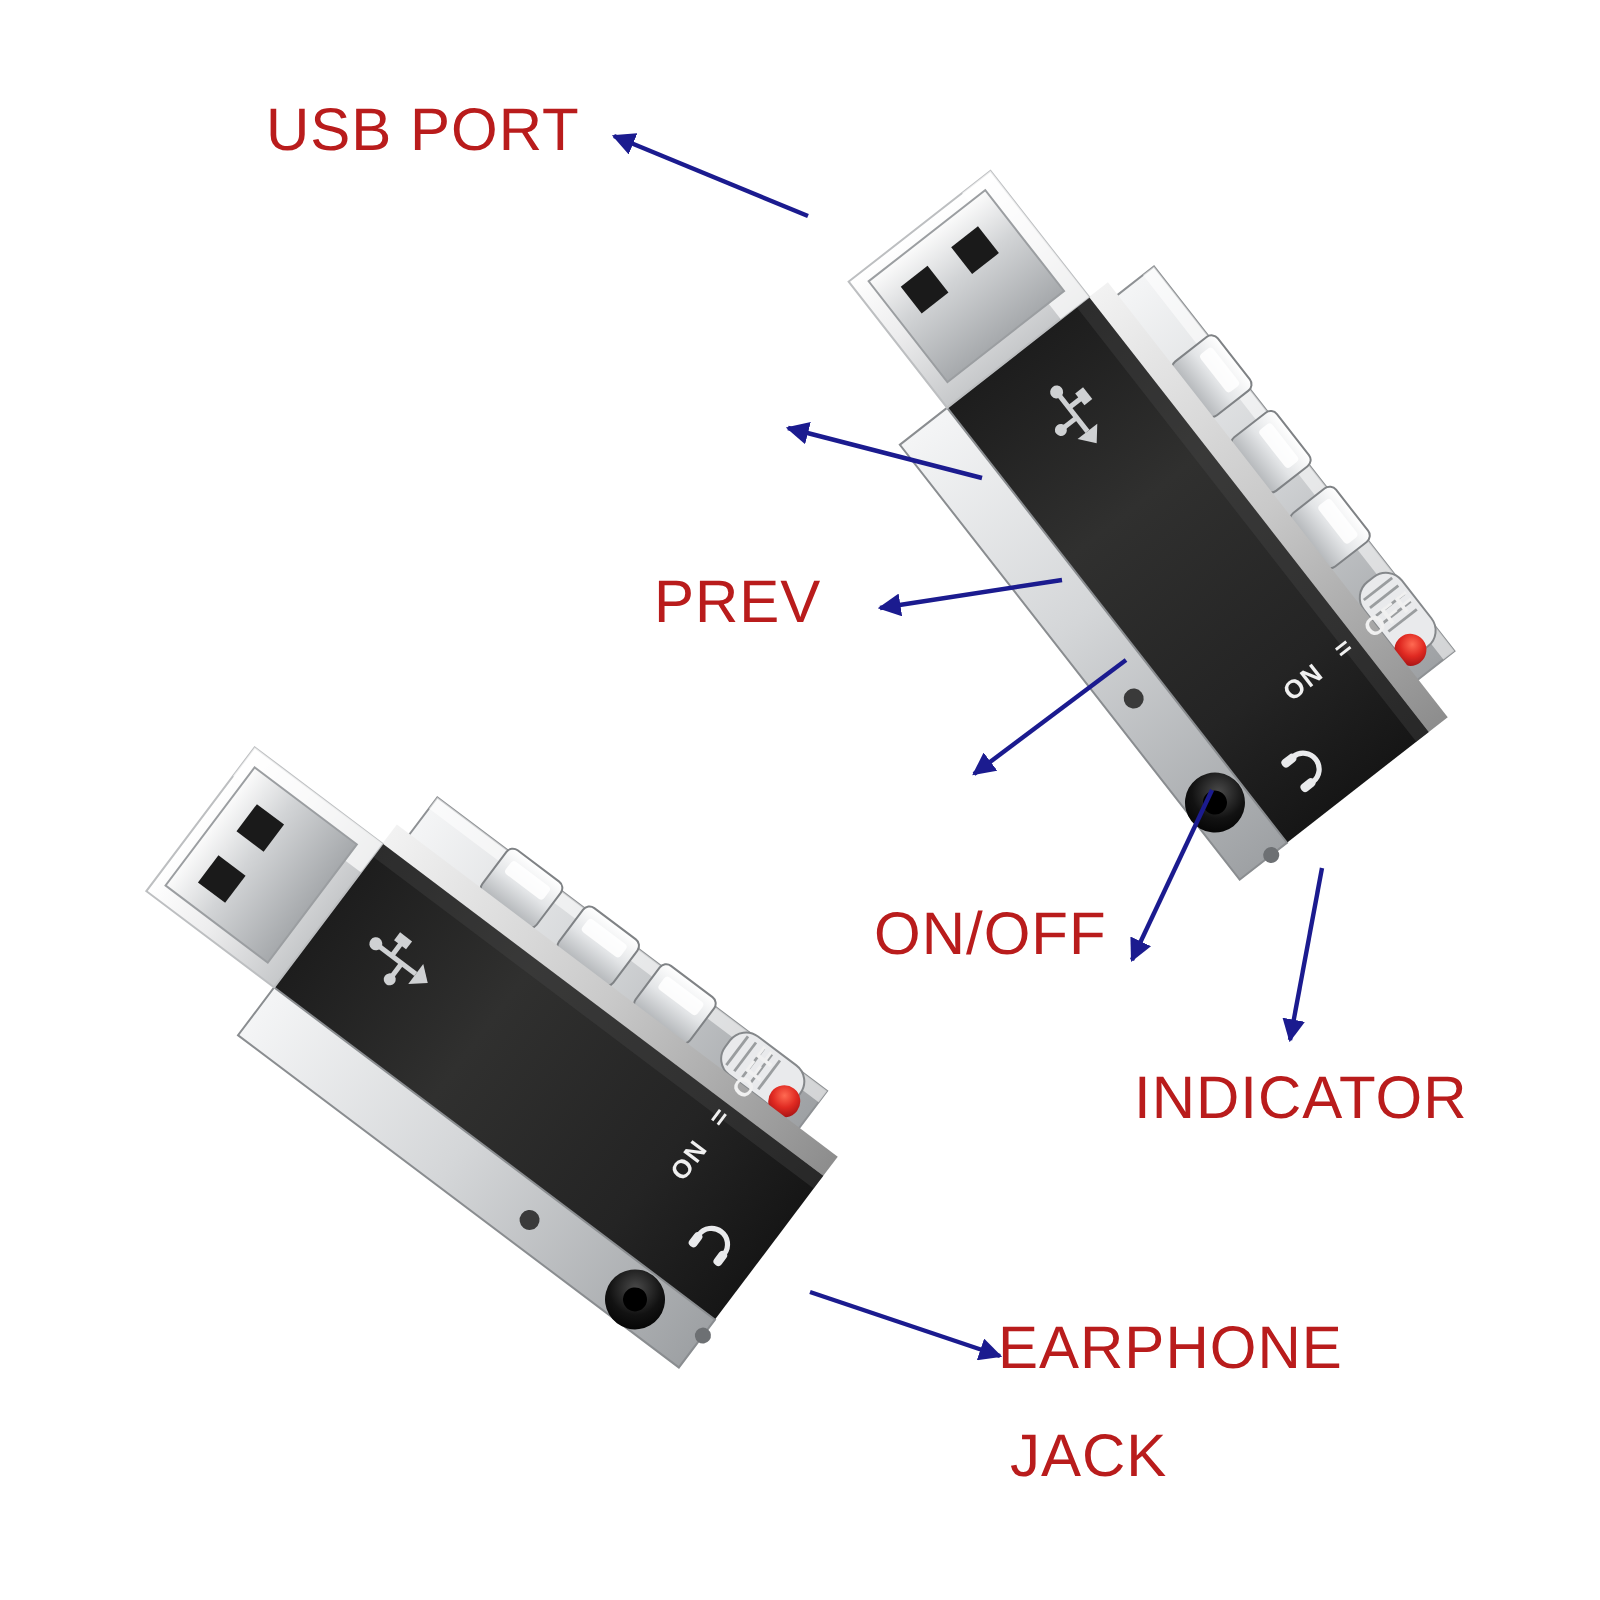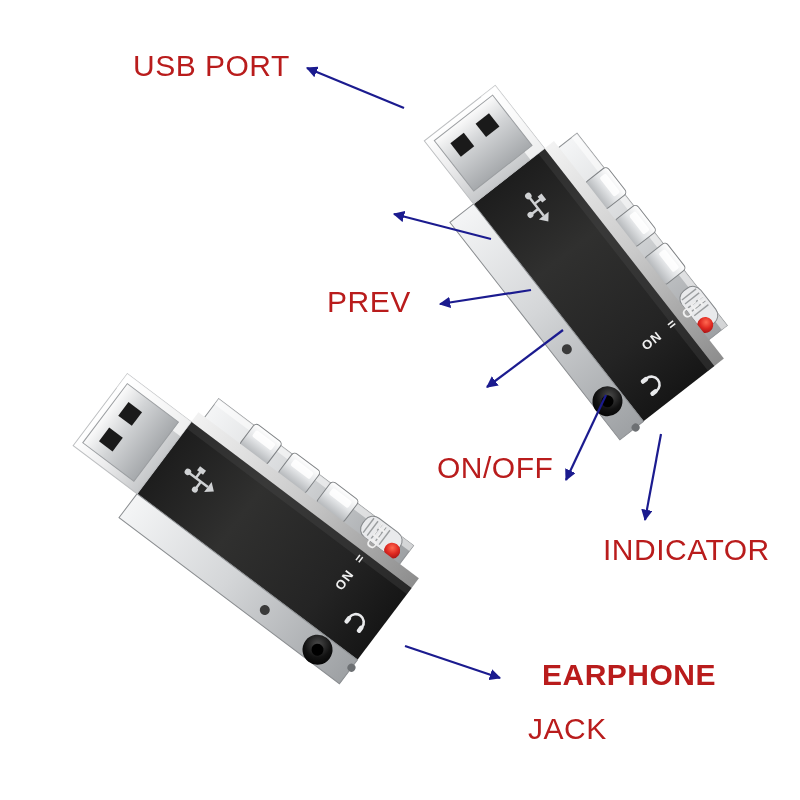--- a/index.html
+++ b/index.html
@@ -17,23 +17,23 @@
     letter-spacing:0.5px;
     white-space:nowrap;
     line-height:1.05;
     -webkit-font-smoothing:antialiased;
   }
   .lbl-usbport  {left:133px; top:50px;}
   .lbl-next     {left:286px; top:197px;}
   .lbl-mode     {left:327px; top:286px;}
   .lbl-prev     {left:393px; top:375px;}
   .lbl-onoff    {left:437px; top:452px;}
-  .lbl-indicator{left:567px; top:534px;margin-left:36px;}
-  .lbl-earphone {left:542px; top:659px;font-weight:bold;}
-  .lbl-jack     {left:528px; top:713px;}
+  .lbl-indicator{left:567px; top:534px;}
+  .lbl-earphone {left:499px; top:659px;}
+  .lbl-jack     {left:505px; top:713px;}
 </style>
 </head>
 <body>
 
 <div id="stage">
 
   <svg id="scene" viewBox="0 0 800 800">
     <defs>
 
       <linearGradient id="bodyGrad" x1="0" y1="0" x2="1" y2="0">

